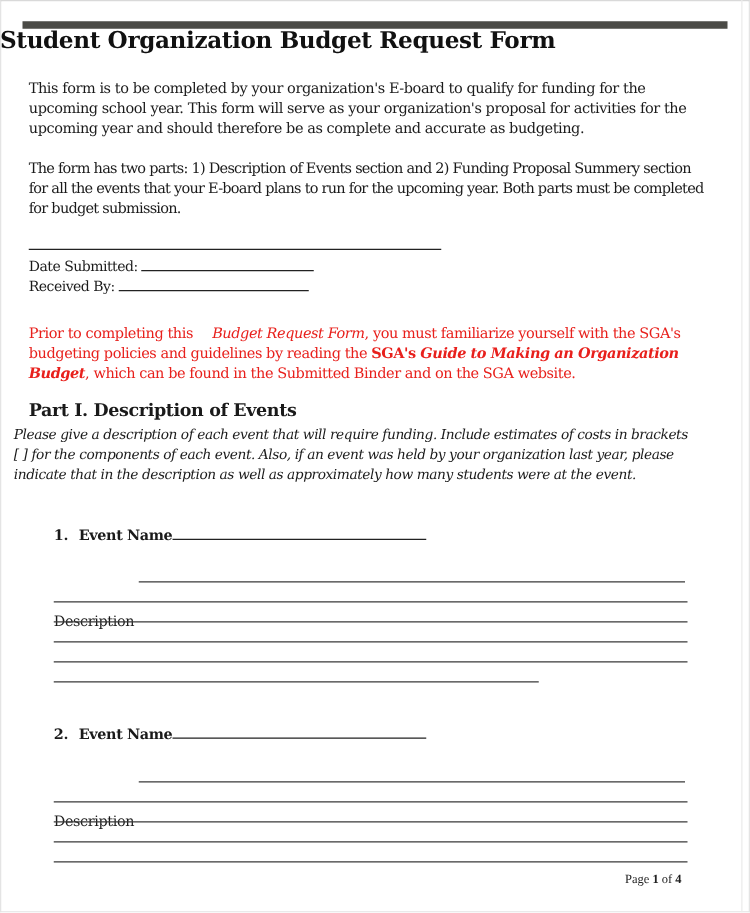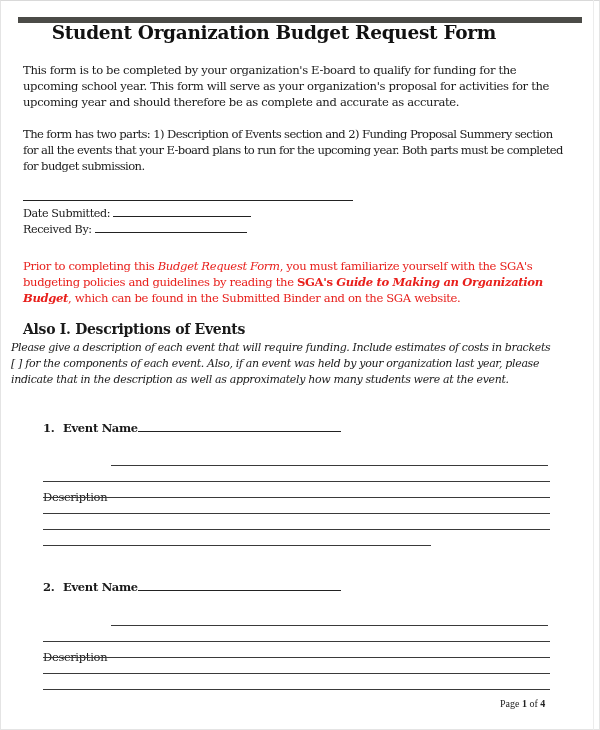--- a/index.html
+++ b/index.html
@@ -16,21 +16,21 @@
       background: #fff;
     }
     .rightedge {
       position: absolute; right: 6px; top: 0; width: 1px; height: 730px; background: #ececec;
     }
     .topbar {
       position: absolute; left: 18px; top: 17px; width: 564px; height: 6px;
       background: #4b4b47;
     }
     .title {
-      position: absolute; left: 0; top: 22px; width: 496px; text-align: right;
+      position: absolute; left: 0; top: 22px; width: 496px; text-align: left;
       font-family: "DejaVu Serif", serif; font-weight: bold; font-size: 18.5px;
       letter-spacing: -0.3px; color: #111;
     }
     .para {
       position: absolute; left: 23px; width: 540px;
       font-size: 11.6px; line-height: 16px; letter-spacing: -0.35px;
     }
     .para b { font-weight: normal; }
     .p1 { top: 62px; }
     .p2 { top: 126px; letter-spacing: -0.6px; }
@@ -41,21 +41,21 @@
     .blank { display: inline-block; border-bottom: 1px solid #222; vertical-align: baseline; }
     .small-field {
       position: absolute; left: 23px; font-size: 11.2px; letter-spacing: -0.4px; white-space: nowrap;
     }
     .f-date { top: 207px; }
     .f-recv { top: 223px; text-align: right; }
     .red {
       position: absolute; left: 23px; top: 258px; width: 540px;
       color: #e8201c; font-size: 11.6px; line-height: 16px; letter-spacing: -0.35px;
     }
-    .red i { font-style: italic; }
+    .red i { font-style: italic; margin-left: 12px; }
     .red .bi { font-weight: bold; font-style: italic; }
     .red b { font-weight: bold; }
     .part-title {
       position: absolute; left: 23px; top: 321px; font-size: 14px; font-weight: bold; letter-spacing: -0.3px;
     }
     .part-desc {
       position: absolute; left: 11px; top: 340px; width: 540px;
       font-style: italic; font-size: 11px; line-height: 16px; letter-spacing: -0.35px;
     }
     .event-name {
@@ -81,33 +81,33 @@
 </head>
 <body>
 
 <div class="page"></div>
 <div class="rightedge"></div>
 
 <div class="topbar"></div>
 
 <div class="title">Student Organization Budget Request Form</div>
 
-<div class="para p1"><span>This form is to be completed by your organization's E-board to qualify for funding for the upcoming school year. This form will serve as your organization's proposal for activities for the upcoming year and should therefore be as </span><b>complete</b><span> and </span><b>accurate</b><span> as accurate.</span></div>
+<div class="para p1"><span>This form is to be completed by your organization's E-board to qualify for funding for the upcoming school year. This form will serve as your organization's proposal for activities for the upcoming year and should therefore be as </span><b>complete</b><span> and </span><b>accurate</b><span> as budgeting.</span></div>
 
 <div class="para p2">The form has two parts: 1) Description of Events section and 2) Funding Proposal Summery section for all the events that your E-board plans to run for the upcoming year. Both parts must be completed for budget submission.</div>
 
 <div class="org"> <span class="blank" style="width:330px"></span></div>
 
 <div class="small-field f-date"><span>Date Submitted:</span> <span class="blank" style="width:138px"></span></div>
 
 <div class="small-field f-recv"><span>Received By:</span> <span class="blank" style="width:152px"></span></div>
 
 <div class="red"><span>Prior to completing this </span><i>Budget Request Form</i><span>, you must familiarize yourself with the SGA's budgeting policies and guidelines by reading the </span><b>SGA's </b><span class="bi">Guide to Making an Organization Budget</span><span>, which can be found in the Submitted Binder and on the SGA website.</span></div>
 
-<div class="part-title">Also I. Descriptions of Events</div>
+<div class="part-title">Part I. Description of Events</div>
 <div class="part-desc">Please give a description of each event that will require funding. Include estimates of costs in brackets [ ] for the components of each event. Also, if an event was held by your organization last year, please indicate that in the description as well as approximately how many students were at the event.</div>
 
 <div class="event-name e1"><span class="num">1.</span><span>Event Name</span><span class="blank" style="width:203px"></span></div>
 
 <div class="desc-label d1"><span>Description</span></div>
 <div class="rule" style="left:111px; top:465px; width:437px;"></div>
 <div class="rule" style="left:43px; top:481px; width:507px;"></div>
 <div class="rule" style="left:43px; top:497px; width:507px;"></div>
 <div class="rule" style="left:43px; top:513px; width:507px;"></div>
 <div class="rule" style="left:43px; top:529px; width:507px;"></div>

